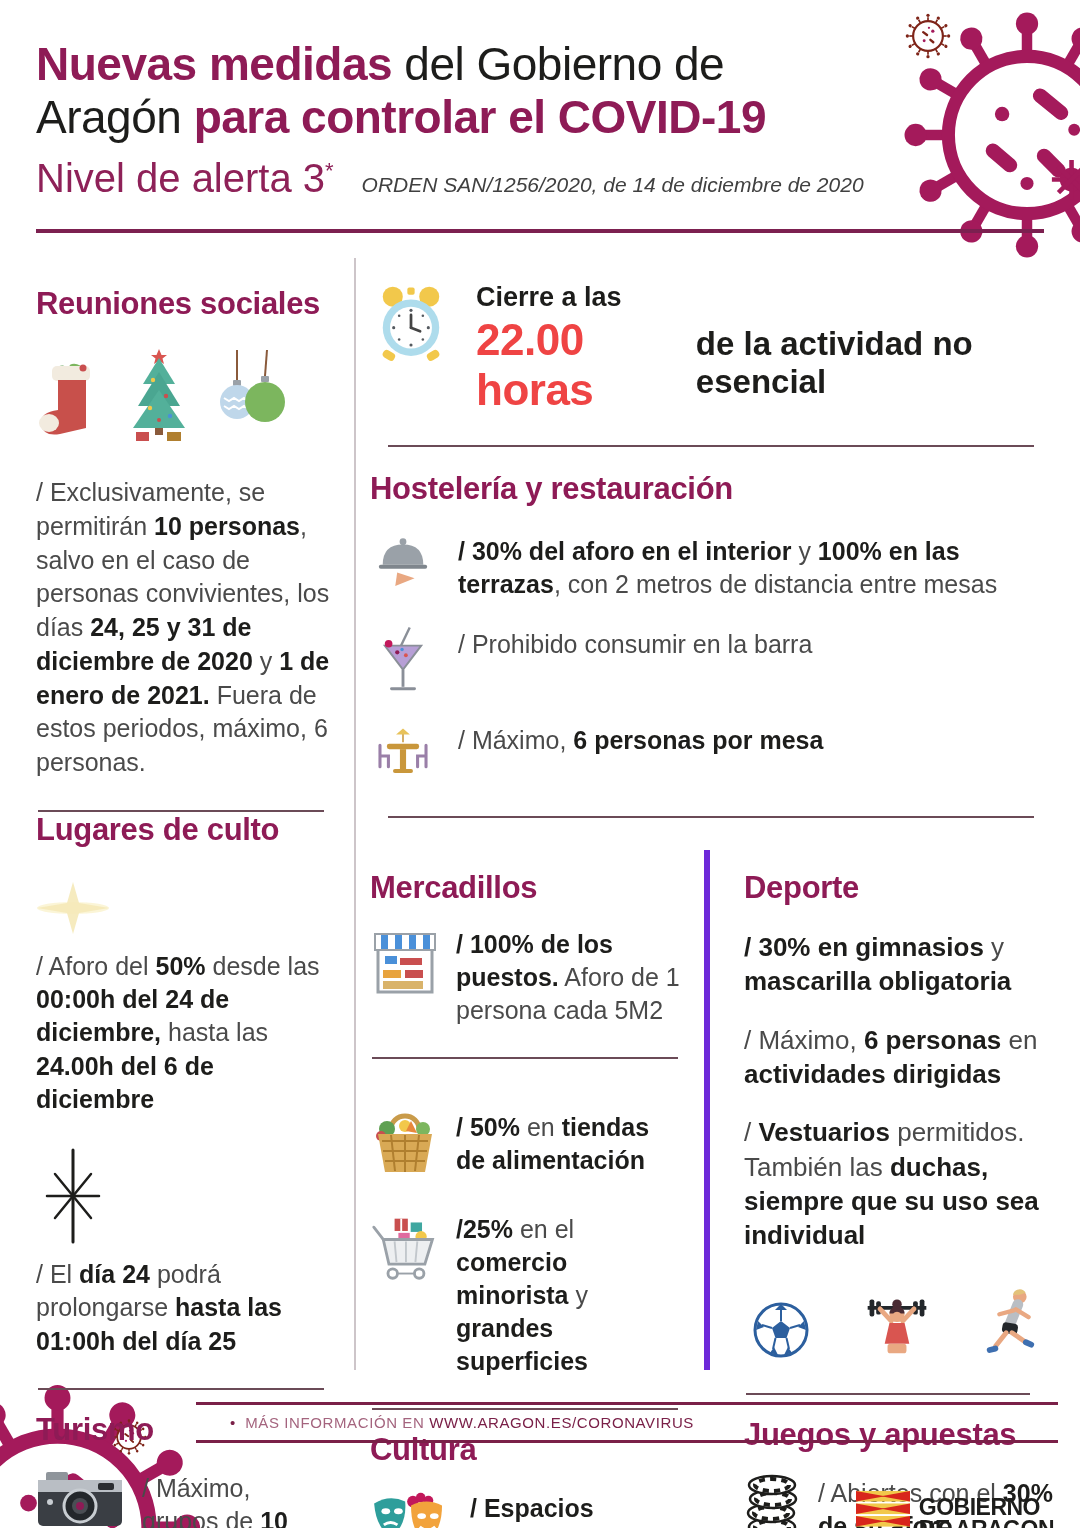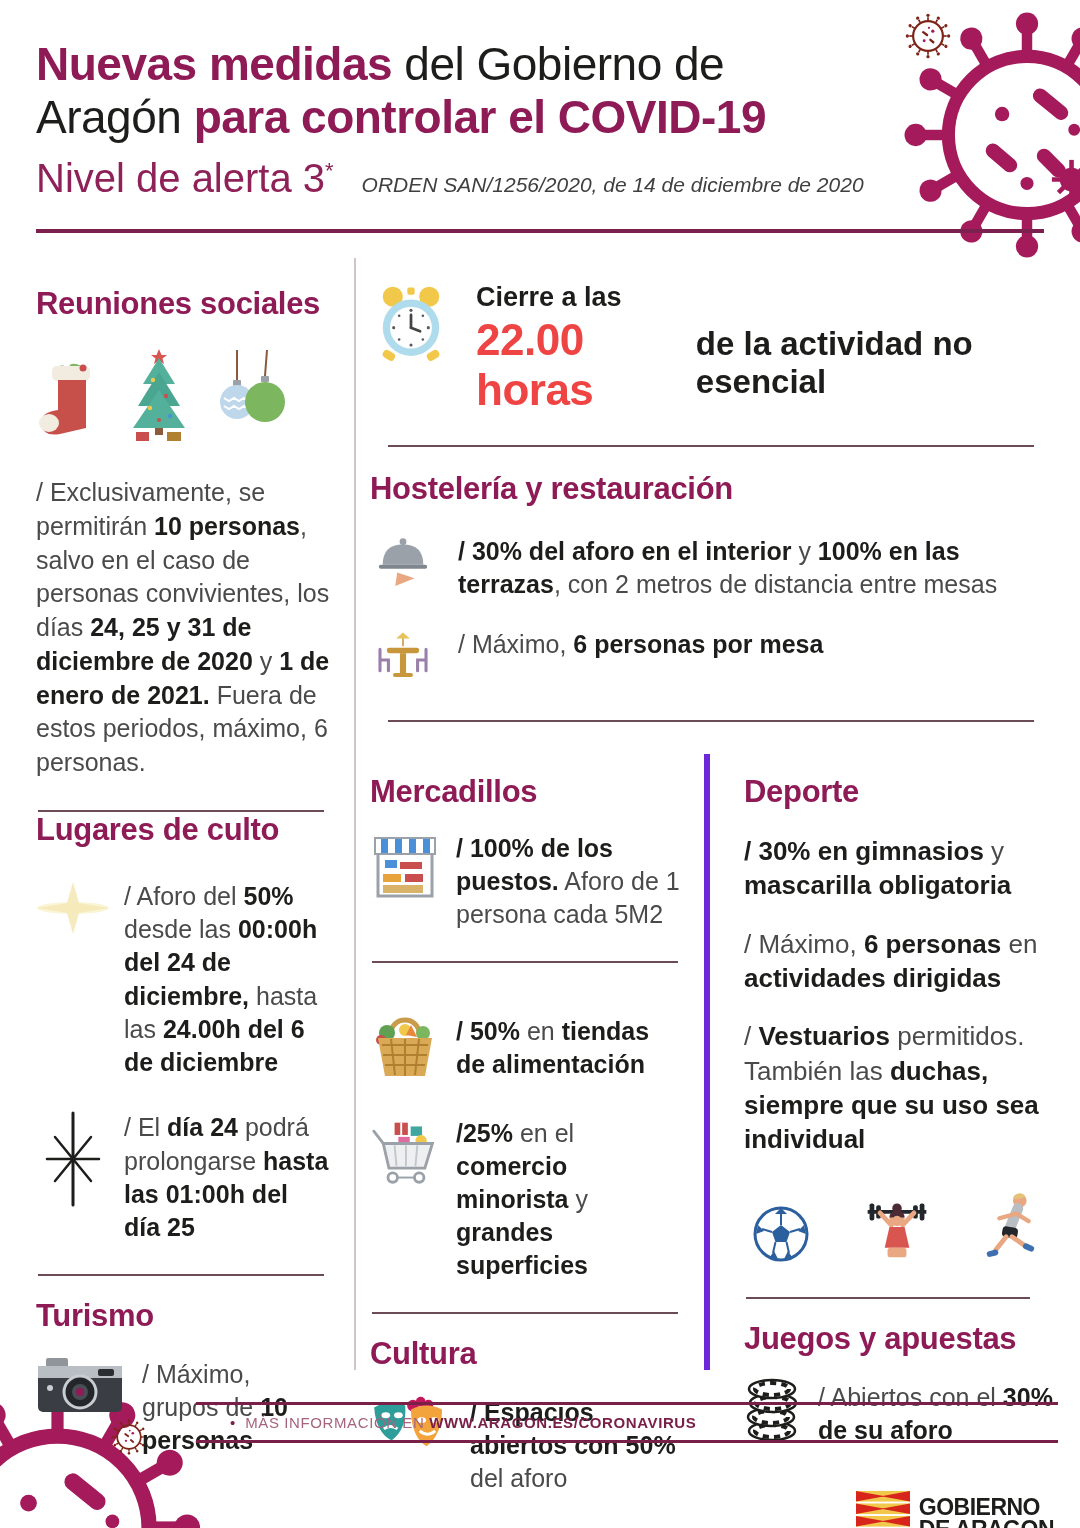--- a/index.html
+++ b/index.html
@@ -1,17 +1,17 @@
 <!DOCTYPE html>
 <html lang="es"><head>
 <meta charset="utf-8">
 <style>
   html,body{margin:0;padding:0;background:#fff;}
   .page{width:1080px;height:1528px;position:relative;overflow:hidden;background:#fff;
-        font-family:"Liberation Sans",sans-serif;color:#4a4a4a;}
+        font-family:"Liberation Sans",sans-serif;color:#4a4a4a;border-radius:6px;}
   
   .header{height:258px;box-sizing:border-box;padding:38px 36px 0 36px;position:relative;z-index:2;}
   .title{font-size:46px;line-height:1.16;font-weight:400;color:#1d1d1b;letter-spacing:-0.5px;margin:0;}
   .title .line{display:block;}
   .accent{color:#8E1B56;font-weight:700;}
   .alert-row{margin-top:11px;display:flex;align-items:baseline;gap:28px;}
   .alert-level{font-size:40px;color:#8E2158;font-weight:400;}
   .alert-level sup{font-size:22px;}
   .order-ref{font-style:italic;font-size:21px;color:#404040;}
   .rule-thick{height:4px;background:#7C2050;margin-top:28px;}
@@ -19,21 +19,21 @@
   .main{display:flex;height:1112px;box-sizing:border-box;padding:0 22px 0 36px;position:relative;z-index:2;}
   .col-left{width:320px;min-width:320px;box-sizing:border-box;border-right:2px solid #CDC5C9;
             padding:28px 24px 16px 0;display:flex;flex-direction:column;}
   .col-rest{flex:1;display:flex;flex-direction:column;min-width:0;}
   .section-title{font-size:31px;font-weight:700;color:#8E1B56;margin:0;letter-spacing:-0.3px;}
   .b{font-weight:700;color:#1d1d1b;}
   .xmas-row{display:flex;align-items:flex-end;gap:28px;margin-top:24px;height:100px;}
   .body-text{font-size:25px;line-height:1.35;margin:30px 0 0 0;}
   .rule-thin{border:none;border-top:2px solid #6B4B57;margin:30px 6px 0 2px;}
   .lugares{}
-  .lug-item{display:flex;gap:14px;margin-top:32px;}
+  .lug-item{display:flex;gap:14px;margin-top:32px;flex-direction:column;}
   .lug-icon{width:74px;min-width:74px;display:flex;justify-content:center;align-items:flex-start;}
   .lug-text{font-size:25px;line-height:1.33;}
   .bottom-group{margin-top:auto;}
   .bottom-section{margin-top:22px;}
   .bottom-item{display:flex;gap:18px;margin-top:20px;align-items:flex-start;}
   .bottom-item .itext{font-size:25px;line-height:1.32;padding-top:4px;}
   
   .cierre{display:flex;gap:24px;padding:24px 0 0 14px;align-items:flex-start;}
   .cierre .l1{font-size:27px;font-weight:700;color:#1d1d1b;}
   .cierre-line2{display:flex;align-items:baseline;gap:14px;margin-top:2px;}
@@ -54,21 +54,21 @@
   .m-icon{width:70px;min-width:70px;display:flex;justify-content:center;align-items:flex-start;}
   .m-text{font-size:25px;line-height:1.32;}
   .d-item{margin-top:24px;font-size:26px;line-height:1.32;}
   .sports-row{display:flex;gap:52px;margin-top:34px;align-items:flex-end;padding-left:8px;}
   
   .footer{height:158px;position:relative;z-index:2;}
   .info-bar{margin:32px 22px 0 196px;border-top:3px solid #7A2048;border-bottom:3px solid #7A2048;
             padding:9px 0 9px 34px;display:flex;align-items:center;gap:10px;}
   .info-bullet{color:#7A2048;font-size:15px;}
   .info-text{font-size:15px;letter-spacing:0.6px;color:#A4647E;}
-  .info-link{color:#7A2048;font-weight:700;text-decoration:none;}
+  .info-link{color:#7A2048;font-weight:400;text-decoration:none;}
   .logo{position:absolute;right:26px;bottom:12px;display:flex;align-items:center;gap:9px;}
   .logo-text{font-size:23px;font-weight:700;color:#1d1d1b;line-height:0.97;letter-spacing:-0.5px;}
   
   .virus-big{color:#A41A5B;position:absolute;z-index:1;}
   .virus-big.tr{top:4px;right:-78px;width:262px;height:262px;}
   .virus-big.bl{left:-95px;bottom:-152px;width:305px;height:305px;}
   .virus-small{color:#7E2418;position:absolute;z-index:1;}
   .virus-small.tr{top:12px;right:128px;width:48px;height:48px;}
   .virus-small.bl{left:110px;bottom:72px;width:38px;height:38px;}
 </style>
@@ -316,20 +316,35 @@
               <path d="M9 34 Q9 13 30 13 Q51 13 51 34 Z" fill="#9AA1A8"></path>
               <circle cx="30" cy="10" r="3.5" fill="#9AA1A8"></circle>
               <rect x="5" y="34" width="50" height="4" rx="2" fill="#7F868D"></rect>
               <path d="M24 42 L42 48 L22 56 Z" fill="#E9A882"></path>
             </svg>
           </span>
           <div class="h-text"><span class="b">/ 30% del aforo en el interior</span><span> y </span><span class="b">100% en las terrazas</span><span>, con 2 metros de distancia entre mesas</span></div>
         </div>
         <div class="h-item">
           <span class="h-icon">
+            <svg width="46" height="72" viewBox="0 0 48 74">
+              <line x1="31" y1="3" x2="21" y2="24" stroke="#8A8F98" stroke-width="2.5"></line>
+              <path d="M5 22 h38 l-19 25 z" fill="#B79FD6" stroke="#8A8F98" stroke-width="2"></path>
+              <circle cx="18" cy="29" r="2.2" fill="#8E1B56"></circle>
+                <circle cx="27" cy="32" r="2" fill="#D95550"></circle>
+                <circle cx="23" cy="26" r="1.8" fill="#4A90D9"></circle>
+              <circle cx="9" cy="20" r="4" fill="#C2185B"></circle>
+              <line x1="24" y1="47" x2="24" y2="65" stroke="#8A8F98" stroke-width="3"></line>
+              <line x1="12" y1="67" x2="36" y2="67" stroke="#8A8F98" stroke-width="3" stroke-linecap="round"></line>
+            </svg>
+          </span>
+          <div class="h-text"><span>/ Prohibido consumir en la barra</span></div>
+        </div>
+        <div class="h-item">
+          <span class="h-icon">
             <svg width="84" height="66" viewBox="0 0 86 68">
               <line x1="43" y1="4" x2="43" y2="20" stroke="#C9973B" stroke-width="2"></line>
               <polygon points="34,10 52,10 43,2" fill="#E8C25A"></polygon>
               <path d="M13 24 v28 M13 38 h11 v14" stroke="#9A7FA8" stroke-width="4" fill="none" stroke-linecap="round"></path>
               <path d="M73 24 v28 M73 38 h-11 v14" stroke="#9A7FA8" stroke-width="4" fill="none" stroke-linecap="round"></path>
               <rect x="22" y="22" width="42" height="7" rx="3" fill="#C9973B"></rect>
               <rect x="39" y="29" width="8" height="26" fill="#C9973B"></rect>
               <rect x="30" y="55" width="26" height="5" rx="2.5" fill="#C9973B"></rect>
             </svg>
           </span>

